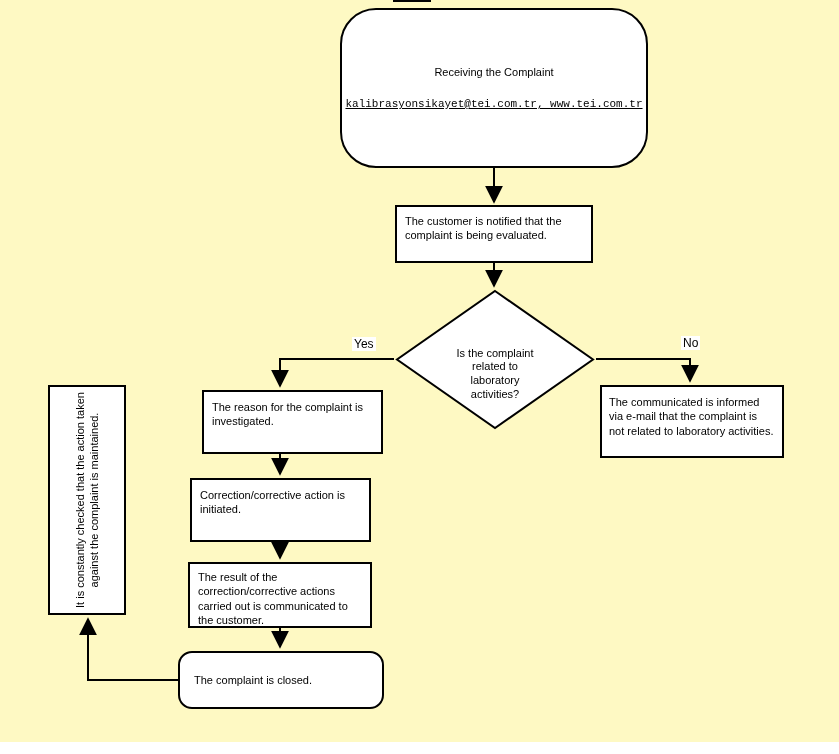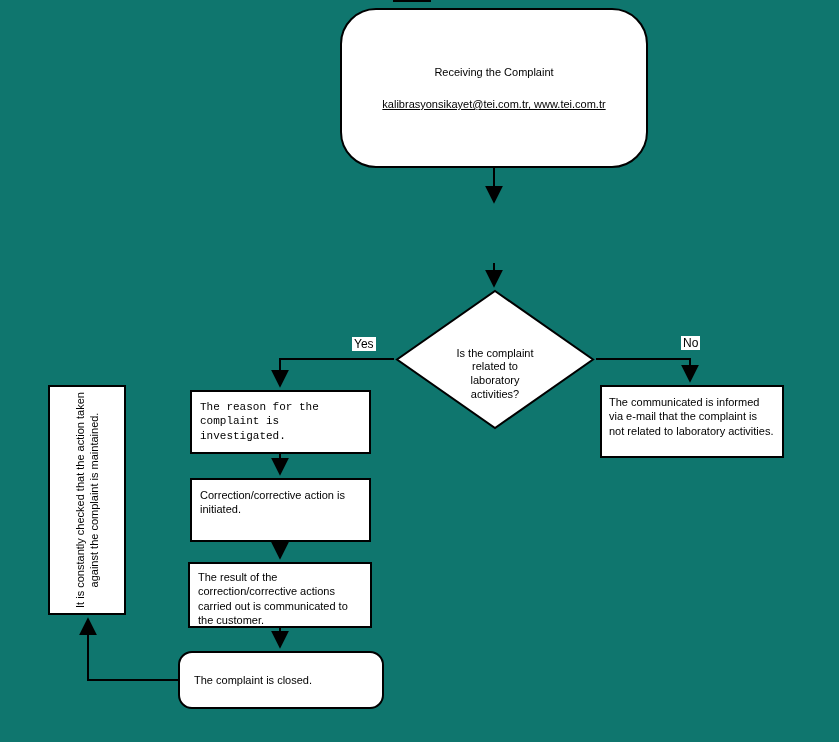--- a/index.html
+++ b/index.html
@@ -2,21 +2,21 @@
 <html><head>
 <meta charset="utf-8">
 <style>
   * { margin:0; padding:0; box-sizing:border-box; }
   html,body { background:#ffffff; }
   body { font-family:"Liberation Sans", sans-serif; color:#000; }
 
   .canvas {
     position:relative;
     width:839px; height:742px;
-    background:#0f766e;
+    background:#fef9c3;
     overflow:hidden;
   }
 
   svg.connectors {
     position:absolute; left:0; top:0;
     width:839px; height:754px;
     pointer-events:none;
   }
   .edge { stroke:#000; stroke-width:2; fill:none; }
   .arrow { marker-end:url(#arrowhead); }
@@ -29,37 +29,37 @@
     line-height:1.3;
   }
 
   .start {
     left:340px; top:8px; width:308px; height:160px;
     border-radius:36px;
     display:flex; flex-direction:column;
     align-items:center; justify-content:center;
     gap:18px; text-align:center;
   }
-  .start .contact { text-decoration:underline; }
+  .start .contact { text-decoration:underline;font-family:Liberation Mono, monospace; }
 
   .notify { left:395px; top:205px; width:198px; height:58px; padding:7px 8px; }
 
   .decision {
     position:absolute; left:394px; top:289px; width:202px; height:141px;
     background:transparent;
   }
   .decision svg { position:absolute; left:0; top:0; }
   .decision .dtext {
     position:absolute; inset:0;
     display:flex; align-items:center; justify-content:center;
     font-size:11px; line-height:1.25; text-align:center;
   }
   .decision .dtext span { display:block; width:96px;margin-top:29px; }
 
-  .investigate { left:190px; top:390px; width:181px; height:64px; padding:8px;font-family:Liberation Mono, monospace; }
+  .investigate { left:202px; top:390px; width:181px; height:64px; padding:8px; }
   .corrective  { left:190px; top:478px; width:181px; height:64px; padding:8px; }
   .result      { left:188px; top:562px; width:184px; height:66px; padding:6px 8px; }
 
   .closed {
     left:178px; top:651px; width:206px; height:58px;
     border-radius:14px;
     display:flex; align-items:center; padding:16px 14px;
   }
 
   .not-related { left:600px; top:385px; width:184px; height:73px; padding:8px 7px; }
@@ -103,20 +103,23 @@
     <path class="edge arrow" d="M280,542 V558"></path>
     <path class="edge arrow" d="M280,628 V647"></path>
     <path class="edge arrow" d="M178,680 H88 V619"></path>
   </svg>
 
   <div class="node start">
     <div>Receiving the Complaint</div>
     <div class="contact">kalibrasyonsikayet@tei.com.tr, www.tei.com.tr</div>
   </div>
 
+  <div class="node notify">
+    <span>The customer is notified that the complaint is being evaluated.</span>
+  </div>
 
   <div class="decision">
     <svg width="202" height="141" viewBox="0 0 202 141" xmlns="http://www.w3.org/2000/svg">
       <polygon points="101,2 199,70.5 101,139 3,70.5" fill="#fff" stroke="#000" stroke-width="2"></polygon>
     </svg>
     <div class="dtext">
       <span>Is the complaint related to laboratory activities?</span>
     </div>
   </div>
 

